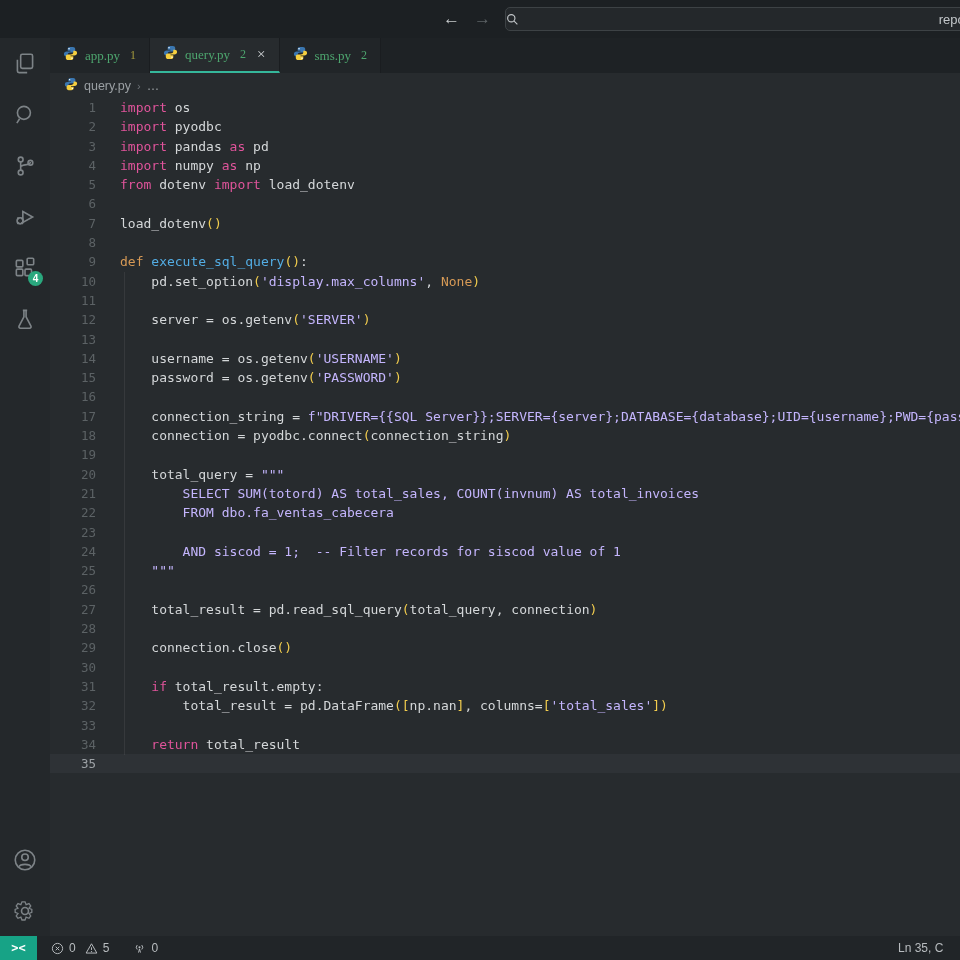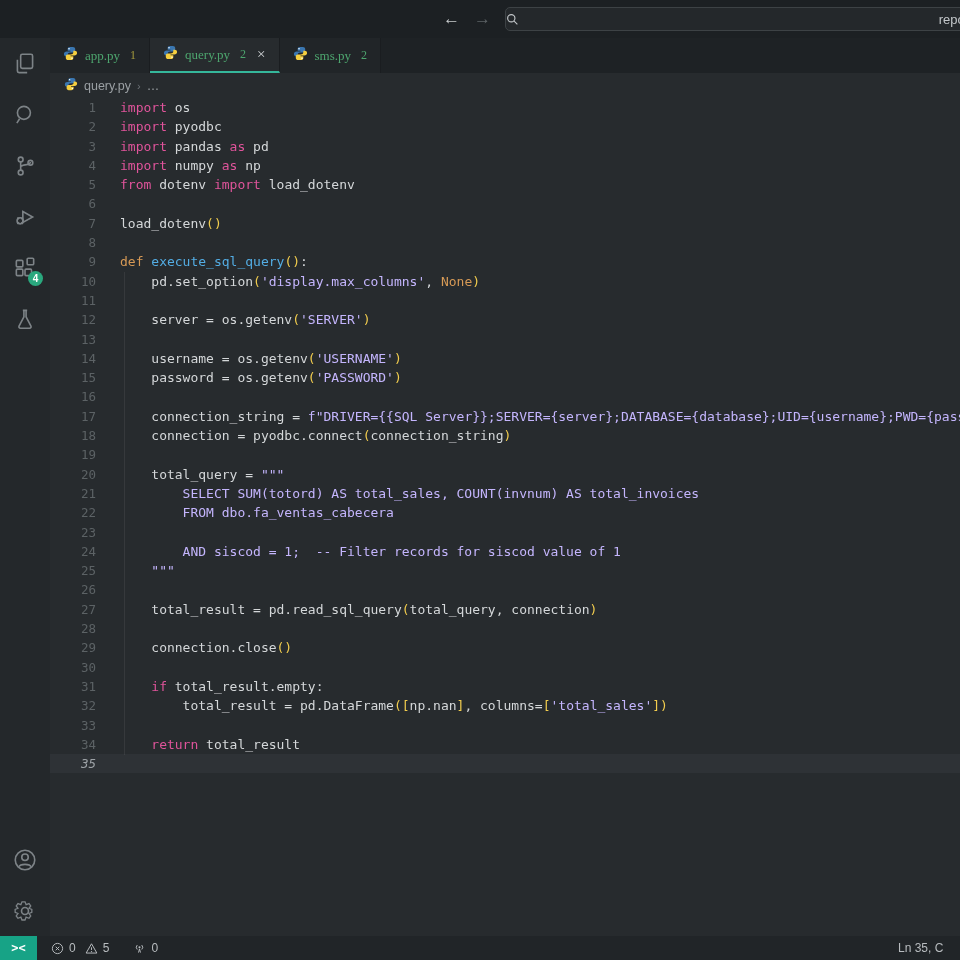--- a/index.html
+++ b/index.html
@@ -77,21 +77,21 @@
     position: absolute; top: 60px; left: 0; width: 910px; height: 838px;
     font-family: "DejaVu Sans Mono", monospace; font-size: 13px;
     cursor: text; overflow: hidden;
   }
   .code-line { display: flex; height: 19.3px; line-height: 19.3px; white-space: pre; }
   .code-line .ln {
     flex: 0 0 46px; text-align: right; padding-right: 0;
     color: #5c6265; font-size: 12.5px; user-select: none;
   }
   .code-line .ct { padding-left: 24px; }
-  .code-line.current { background: #2e3236; font-style: italic; }
+  .code-line.current { background: #2e3236; }
   .code-line.current .ln { color: #9da2a6; }
   .kw { color: #e0549b; }
   .df { color: #d79a56; }
   .fn { color: #53ade4; }
   .st { color: #c4b5fd; }
   .br { color: #f2cd4e; }
   .pl { color: #d4d7d9; }
   .indent-guide {
     position: absolute; left: 74px; top: 174px; width: 1px; height: 483px;
     background: rgba(255,255,255,0.07);

